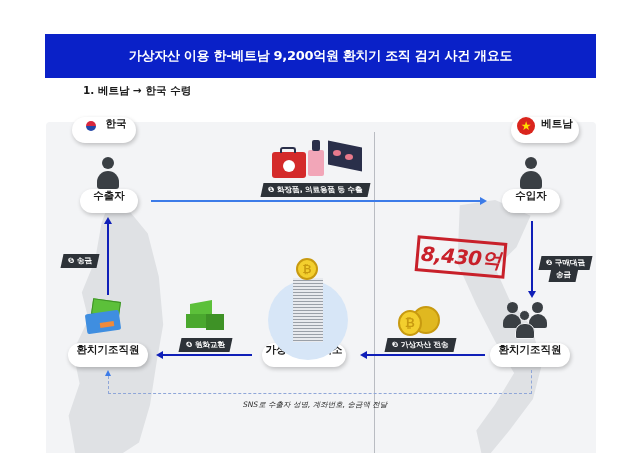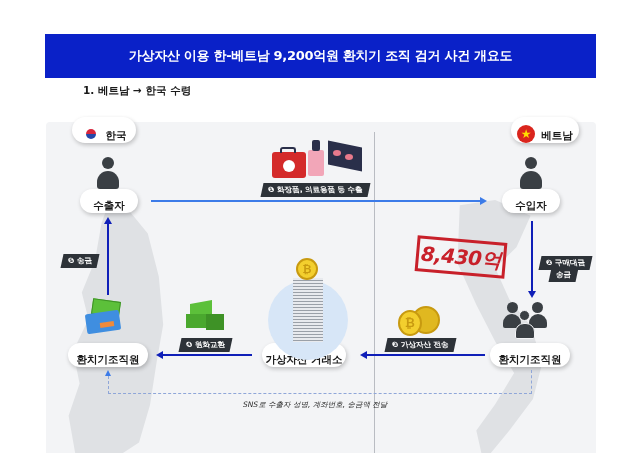--- a/index.html
+++ b/index.html
@@ -30,21 +30,21 @@
     clip-path: polygon(45% 0%, 62% 6%, 78% 14%, 88% 30%, 92% 48%, 86% 62%, 80% 78%, 70% 92%, 40% 100%, 12% 96%, 6% 82%, 16% 70%, 10% 58%, 24% 46%, 18% 36%, 30% 24%, 36% 10%);
   }
   .map-vietnam {
     left: 448px; top: 200px; width: 118px; height: 262px;
     clip-path: polygon(10% 2%, 40% 0%, 70% 6%, 58% 18%, 40% 26%, 52% 38%, 70% 48%, 80% 62%, 72% 76%, 52% 88%, 30% 100%, 24% 88%, 40% 78%, 56% 66%, 40% 54%, 24% 40%, 8% 24%);
   }
 
   .pill {
     position: absolute; background: #fff; border-radius: 14px;
     box-shadow: 1px 2px 4px rgba(0,0,0,0.22);
-    display: flex; align-items: flex-end; justify-content: center;
+    display: flex; align-items: flex-start; justify-content: center;
     font-size: 10.5px; font-weight: bold; color: #1a1a1a; white-space: nowrap;
   }
   .flag { width: 18px; height: 18px; border-radius: 50%; margin-right: 6px; flex: none; position: relative; }
   .flag-kr { background: #fff; }
   .flag-kr::before {
     content: ""; position: absolute; left: 4px; top: 4px; width: 10px; height: 10px; border-radius: 50%;
     background: linear-gradient(180deg, #d7263d 50%, #2447a8 50%);
   }
   .flag-vn { background: #da251d; display:flex; align-items:center; justify-content:center; color:#ffde00; font-size: 12px; line-height: 1; }
 

